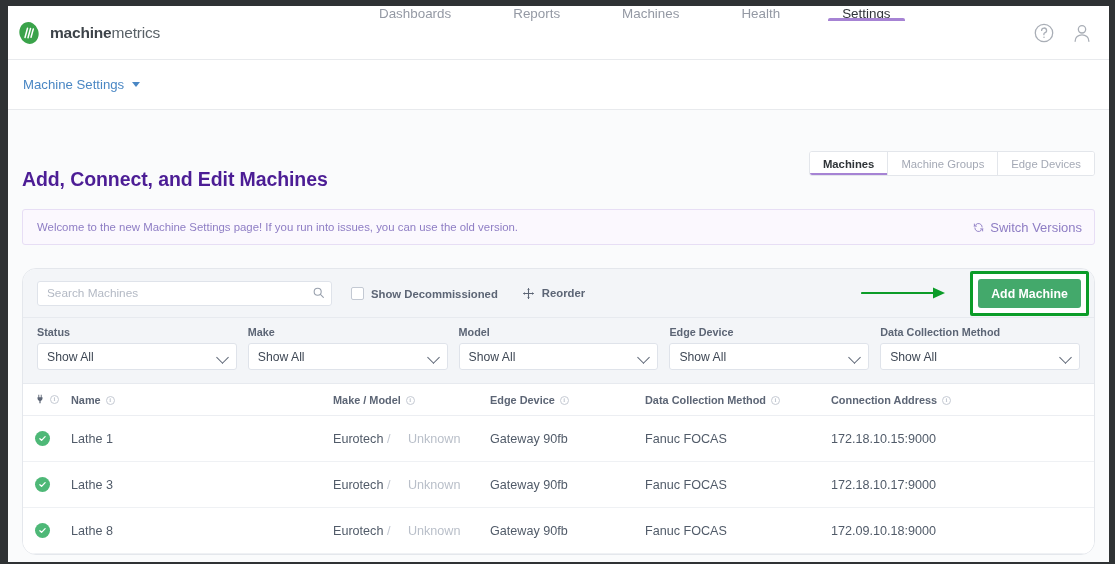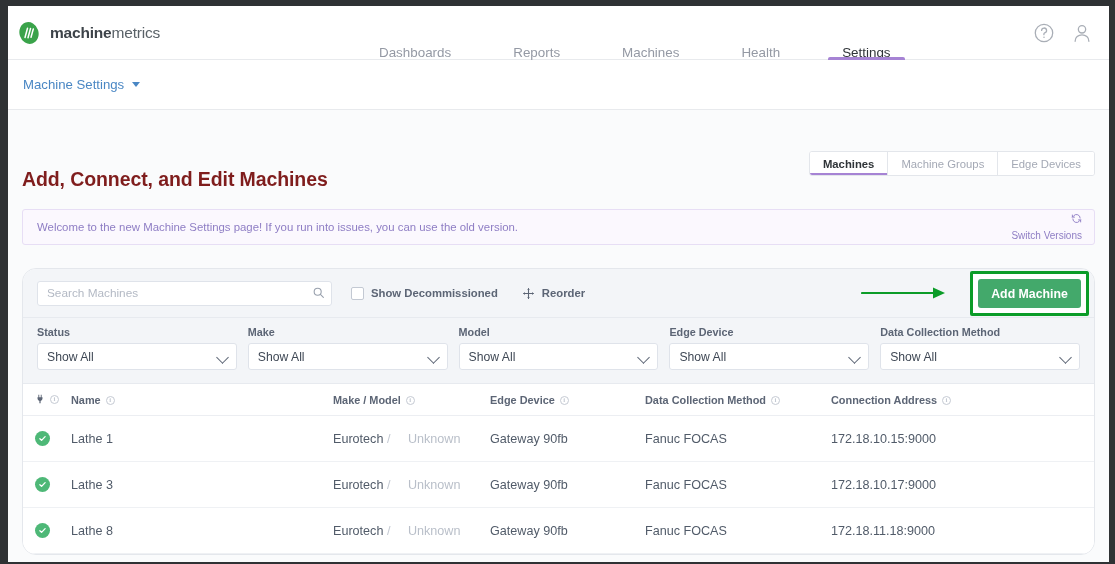--- a/index.html
+++ b/index.html
@@ -31,21 +31,21 @@
     margin-left: 9px;
   }
   .logo-mark { width: 24px; height: 24px; display:block; }
   .logo-text { font-size: 15.5px; color: #3d4349; letter-spacing: -0.2px; white-space: nowrap;}
   .logo-text b { font-weight: 700; }
   .logo-text span { font-weight: 400; color: #5a6268; }
 
   .nav-items {
     position: absolute;
     left: 340px; top: 0; height: 54px;
-    display: flex; align-items: flex-end;
+    display: flex; align-items: flex-start;
   }
   .nav-item {
     display: flex; align-items: center;
     padding: 0 0;
     margin: 0 31px;
     font-size: 13.4px;
     color: #9499a4;
     position: relative;
     cursor: pointer;
     white-space: nowrap;
@@ -87,21 +87,21 @@
   #page {
     background: #fafbfc;
     height: 452px;
     padding: 0 14px;
     position: relative;
   }
   #page-head {
     display: flex; align-items: center; justify-content: space-between;
     padding: 26px 0 18px 0;
   }
-  #page-title { font-size: 19.5px; font-weight: 700; color: #7f1d1d; letter-spacing: -0.1px; margin-top: 32px; }
+  #page-title { font-size: 19.5px; font-weight: 700; color: #4c1d95; letter-spacing: -0.1px; margin-top: 32px; }
 
   .seg {
     display: flex;
     border: 1px solid #e3e6eb;
     border-radius: 3px;
     overflow: hidden;
     background: #fff;
     height: 25px;
   }
   .seg-btn {
@@ -127,22 +127,22 @@
     background: #fbf8fe;
     border: 1px solid #e7def5;
     border-radius: 3px;
     height: 36px;
     display: flex; align-items: center; justify-content: space-between;
     padding: 0 12px 0 14px;
     margin-bottom: 23px;
   }
   #banner-text { font-size: 11.4px; color: #8e7dc4; }
   #switch-versions {
-    display: flex; align-items: flex-end; gap: 6px;
-    font-size: 10px; color: #8e7dc4; cursor: pointer; flex-direction: column;
+    display: flex; align-items: center; gap: 6px;
+    font-size: 13px; color: #8e7dc4; cursor: pointer;
   }
 
   
   #card {
     border: 1px solid #e4e7ec;
     border-radius: 14px;
     background: #fff;
     overflow: hidden;
   }
   #toolbar {
@@ -163,21 +163,21 @@
     background: #fff;
     font-size: 11.8px;
     color: #3f4855;
     padding: 0 26px 0 9px;
     font-family: "Liberation Sans", sans-serif;
     outline: none;
   }
   #search-input::placeholder { color: #b3b9c4; }
   #search-icon { position: absolute; right: 7px; top: 5px; color: #98a0ad; }
 
-  .chk-wrap { display: flex; align-items: center; gap: 7px; margin-left: 19px; cursor: pointer; }
+  .chk-wrap { display: flex; align-items: flex-end; gap: 7px; margin-left: 19px; cursor: pointer; }
   .chk-box {
     width: 13px; height: 13px; border: 1px solid #c3c9d3;
     background: #fff; border-radius: 2px;
   }
   .chk-label { font-size: 11.3px; font-weight: 700; color: #5c6575; white-space: nowrap; }
 
   .reorder-wrap { display: flex; align-items: center; gap: 7px; margin-left: 24px; cursor: pointer; }
   .reorder-label { font-size: 11.3px; font-weight: 700; color: #5c6575; }
 
   
@@ -498,20 +498,20 @@
               </span>
             </td>
             <td class="col-name">Lathe 8</td>
             <td class="col-make">
               <span class="make-primary">Eurotech</span>
               <span class="make-sep">/</span>
               <span class="make-unknown">Unknown</span>
             </td>
             <td class="col-edge">Gateway 90fb</td>
             <td class="col-dcm">Fanuc FOCAS</td>
-            <td class="col-addr">172.18.11.18:9000</td>
+            <td class="col-addr">172.09.10.18:9000</td>
           </tr>
         </tbody>
       </table>
 
     </div>
   </div>
 </div>
 
 </body></html>

